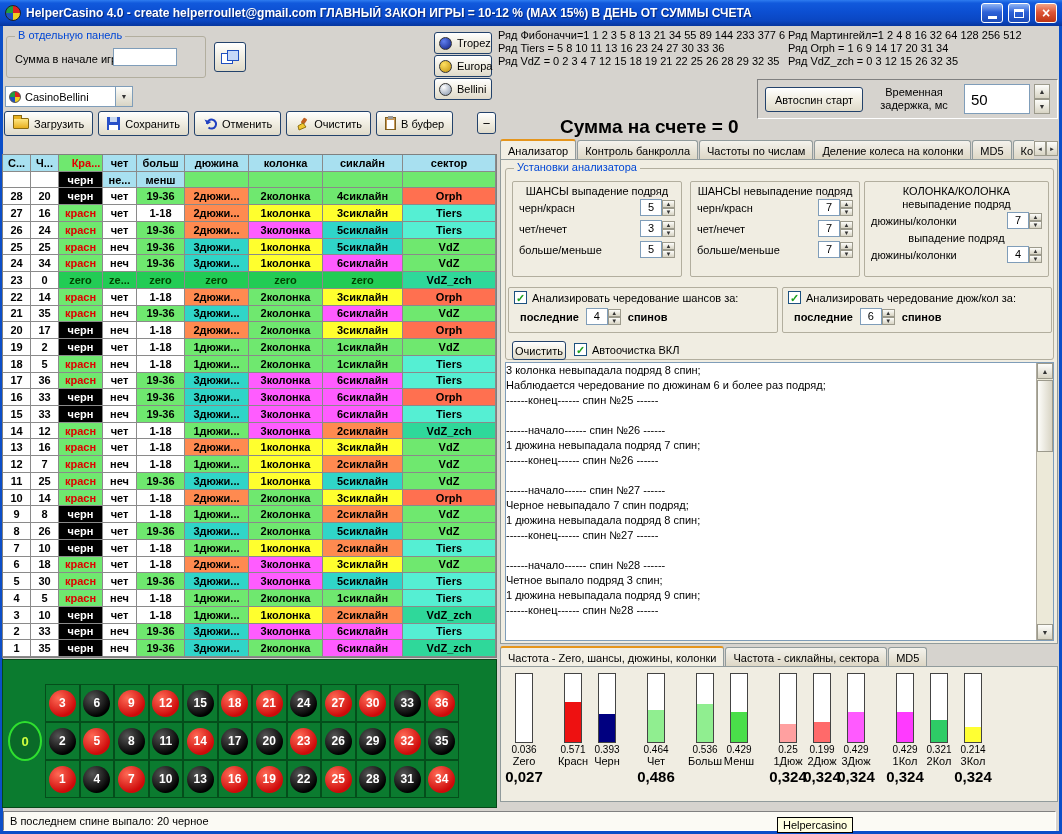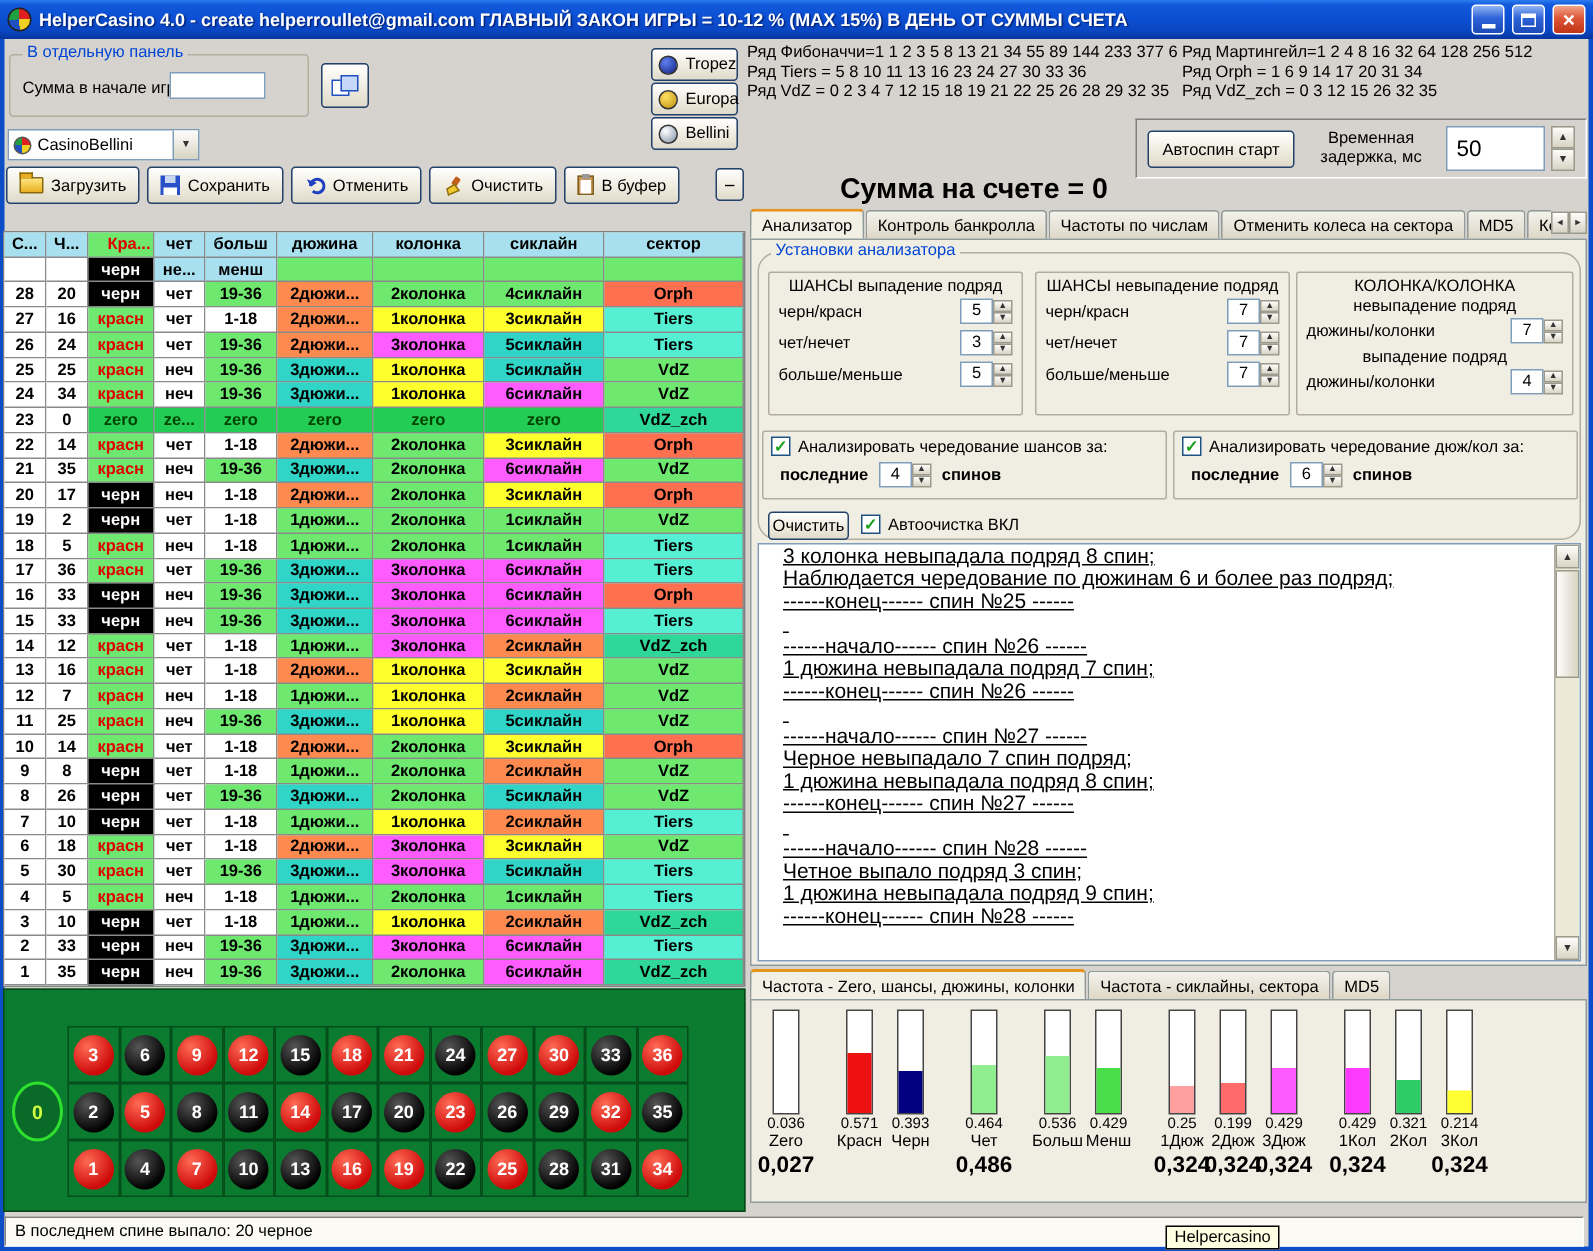--- a/index.html
+++ b/index.html
@@ -85,38 +85,38 @@
 
 
 #main-tabs{position:absolute;left:500px;top:139px;width:534px;height:21px;white-space:nowrap;overflow:hidden;}
 .tab{display:inline-flex;align-items:center;height:20px;padding:0 7px;margin-right:1px;font-size:11px;
 border:1px solid #919B9C;border-bottom:none;border-radius:3px 3px 0 0;background:linear-gradient(#F4F2EC,#DCD6C4);vertical-align:bottom;}
 .tab.active{background:#F2EFE4;height:21px;border-top:2px solid #E5951C;}
 #tab-scroll{position:absolute;left:1034px;top:141px;display:flex;}
 .sc-h{width:12px;height:15px;font-size:6px;display:flex;align-items:center;justify-content:center;color:#333;
 background:linear-gradient(#FDFDFA,#D8D4C4);border:1px solid #9C9A8C;}
 #analyzer-page{position:absolute;left:500px;top:159px;width:558px;height:485px;background:#F0EDE2;border:1px solid #919B9C;}
-#gb-settings{position:absolute;left:4px;top:8px;width:549px;height:192px;border:1px solid #B2AE9E;border-radius:13px;}
+#gb-settings{position:absolute;left:4px;top:8px;width:549px;height:192px;border:1px solid #B2AE9E;border-radius:3px;}
 #gb-settings .gcap{background:#F0EDE2;}
 #an-groups{position:absolute;left:6px;top:12px;display:flex;gap:8px;}
 .an-group{width:170px;height:96px;border:1px solid #B2AE9E;border-radius:2px;overflow:hidden;}
 #an-g3{position:absolute;left:358px;top:12px;width:185px;height:96px;}
 .an-title{font-size:11px;text-align:center;padding-top:3px;white-space:nowrap;}
 .an-sub{font-size:11px;text-align:center;padding-top:1px;}
 .an-row{display:flex;align-items:center;justify-content:space-between;padding:2px 6px;}
 .an-label{font-size:11px;white-space:nowrap;}
 .chk-box{position:absolute;top:118px;height:46px;border:1px solid #B2AE9E;border-radius:2px;padding:3px 5px;}
 #chk-box-1{left:2px;width:270px;}
 #chk-box-2{left:276px;width:270px;}
 .chk-line1{display:flex;align-items:center;gap:5px;white-space:nowrap;}
 .chk-line2{display:flex;align-items:center;gap:7px;padding:4px 0 0 6px;}
 #btn-clear{position:absolute;left:6px;top:172px;width:54px;height:19px;}
 #autoclear{position:absolute;left:68px;top:174px;display:flex;align-items:center;gap:5px;}
 #log-box{position:absolute;left:4px;top:202px;width:549px;height:279px;background:#fff;border:1px solid #7F9DB9;overflow:hidden;}
-.log-line{height:15px;line-height:15px;padding-left:16px;white-space:nowrap;font-size:14px;text-decoration:underline;}
+.log-line{height:15px;line-height:15px;padding-left:0;white-space:nowrap;font-size:11px;}
 #log-scroll{position:absolute;right:0;top:0;width:17px;height:100%;background:#ECE9D8;border-left:1px solid #B0ACA0;}
 .sc-btn{width:16px;height:16px;font-size:7px;display:flex;align-items:center;justify-content:center;color:#333;
 background:linear-gradient(#FDFDFA,#D8D4C4);border:1px solid #9C9A8C;}
 .sc-btn.dn{position:absolute;bottom:0;}
 .sc-thumb{position:absolute;top:17px;left:0;width:16px;height:72px;background:linear-gradient(90deg,#FDFDFA,#D8D4C4);border:1px solid #9C9A8C;}
 
 
 #freq-tabs{position:absolute;left:500px;top:646px;width:558px;height:20px;white-space:nowrap;overflow:hidden;}
 #freq-page{position:absolute;left:500px;top:666px;width:558px;height:136px;background:#F0EDE2;border:1px solid #919B9C;}
 #bars{position:absolute;left:6px;top:6px;display:flex;}
@@ -251,21 +251,21 @@
       </button>
     <button class="xpbtn">
         <span class="ic-clip"></span>
         <span>В буфер</span>
       </button>
   </div>
   <button id="btn-minus" class="xpbtn">−</button>
   <div id="balance">Сумма на счете = 0</div>
 
   <div id="main-tabs">
-    <span class="tab active">Анализатор</span><span class="tab">Контроль банкролла</span><span class="tab">Частоты по числам</span><span class="tab">Отменить колеса на сектора</span><span class="tab">MD5</span><span class="tab">Ко</span>
+    <span class="tab active">Анализатор</span><span class="tab">Контроль банкролла</span><span class="tab">Частоты по числам</span><span class="tab">Деление колеса на колонки</span><span class="tab">MD5</span><span class="tab">Ко</span>
   </div>
   <div id="tab-scroll">
     <span class="sc-h">◄</span>
     <span class="sc-h">►</span>
   </div>
 
   <div id="analyzer-page">
     <div id="gb-settings">
       <span class="gcap">Установки анализатора</span>
       <div id="an-groups">

